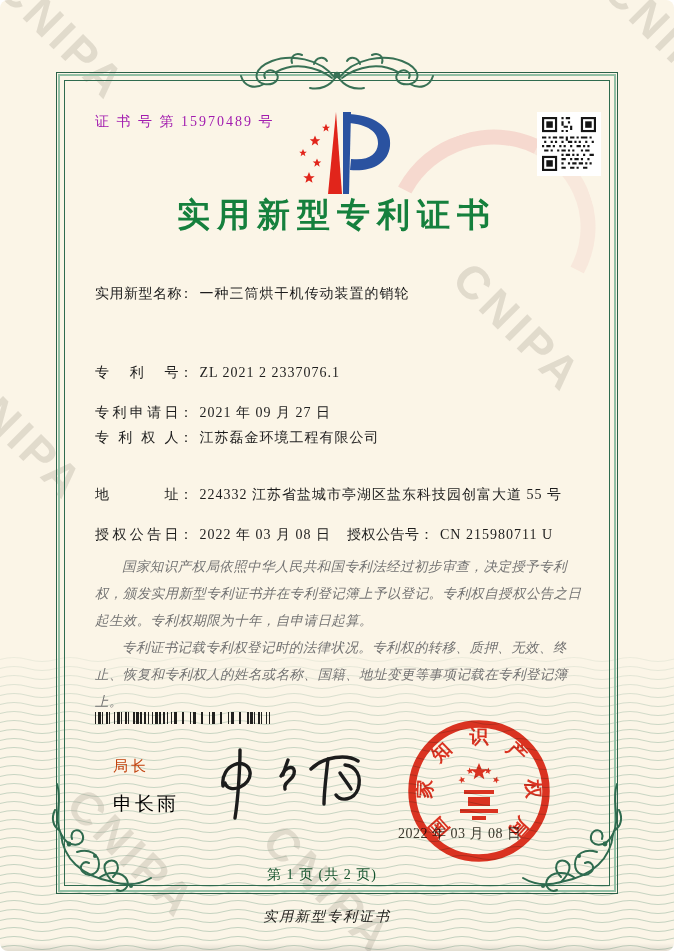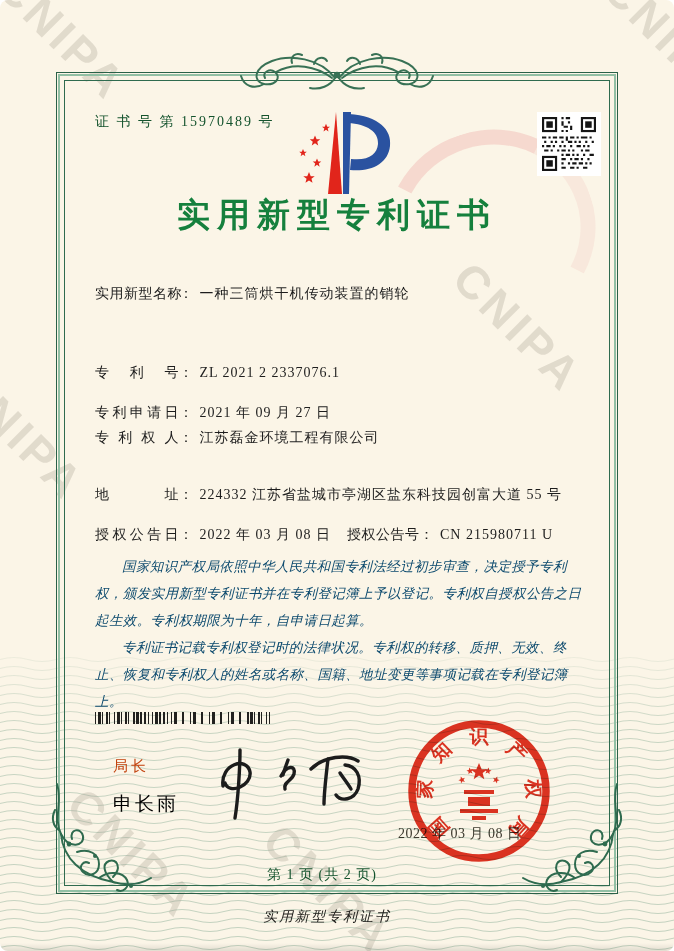--- a/index.html
+++ b/index.html
@@ -29,40 +29,40 @@
   }
   
   .frame{position:absolute;left:56px;top:72px;right:56px;bottom:57px;border:1px solid #2a6148;z-index:2;}
   .frame::before{content:"";position:absolute;inset:1px;border:2px solid #92c0a5;}
   .frame-inner{position:absolute;left:64px;top:80px;right:64px;bottom:65px;border:1px solid #2f6b4f;z-index:2;}
   .ornament-top{position:absolute;left:232px;top:48px;width:210px;height:48px;z-index:3;}
   .flourish{position:absolute;width:112px;height:118px;z-index:3;}
   .flourish-left{left:47px;top:782px;}
   .flourish-right{left:515px;top:782px;transform:scaleX(-1);}
   
-  .cert-no{position:absolute;left:95px;top:113px;font-size:14px;letter-spacing:2px;color:#14532d;z-index:4;}
+  .cert-no{position:absolute;left:95px;top:113px;font-size:14px;letter-spacing:2px;color:#a21caf;z-index:4;}
   .logo{position:absolute;left:279px;top:109px;width:118px;height:88px;z-index:4;}
   .qr{position:absolute;left:537px;top:112px;width:64px;height:64px;background:#ffffff;padding:5px;box-sizing:border-box;z-index:4;}
   .title{
     position:absolute;left:0;right:0;top:193px;text-align:center;
     font-size:33px;font-weight:bold;letter-spacing:7px;color:#15803d;z-index:4;
   }
   
   .frow{position:absolute;left:95px;width:500px;font-size:14px;letter-spacing:0.5px;z-index:4;white-space:nowrap;}
   .f-label{display:inline-block;width:84px;text-align:justify;text-align-last:justify;vertical-align:top;}
   .f-colon{display:inline-block;margin-right:6px;}
   .f-value{letter-spacing:1px;}
   .r0{top:285px;} .r1{top:325px;} .r2{top:364px;} .r3{top:404px;}
   .r4{top:429px;} .r5{top:486px;} .r6{top:526px;}
   .grant2{position:absolute;left:252px;top:0;white-space:nowrap;}
   
   .paras{position:absolute;left:95px;top:553px;width:489px;z-index:4;}
   .paras p{
     margin:0;text-indent:2em;font-size:13.5px;line-height:27px;
-    font-style:italic;letter-spacing:0.4px;color:#0c4a6e;
+    font-style:italic;letter-spacing:0.4px;color:#737373;
   }
   
   .barcode{
     position:absolute;left:95px;top:712px;width:175px;height:12px;z-index:4;
     background:repeating-linear-gradient(90deg,
       #22211f 0 1.5px,transparent 1.5px 3px,
       #22211f 3px 6px,transparent 6px 7.5px,
       #22211f 7.5px 8.5px,transparent 8.5px 11px,
       #22211f 11px 13.5px,transparent 13.5px 14.5px,
       #22211f 14.5px 15.5px,transparent 15.5px 19px);

